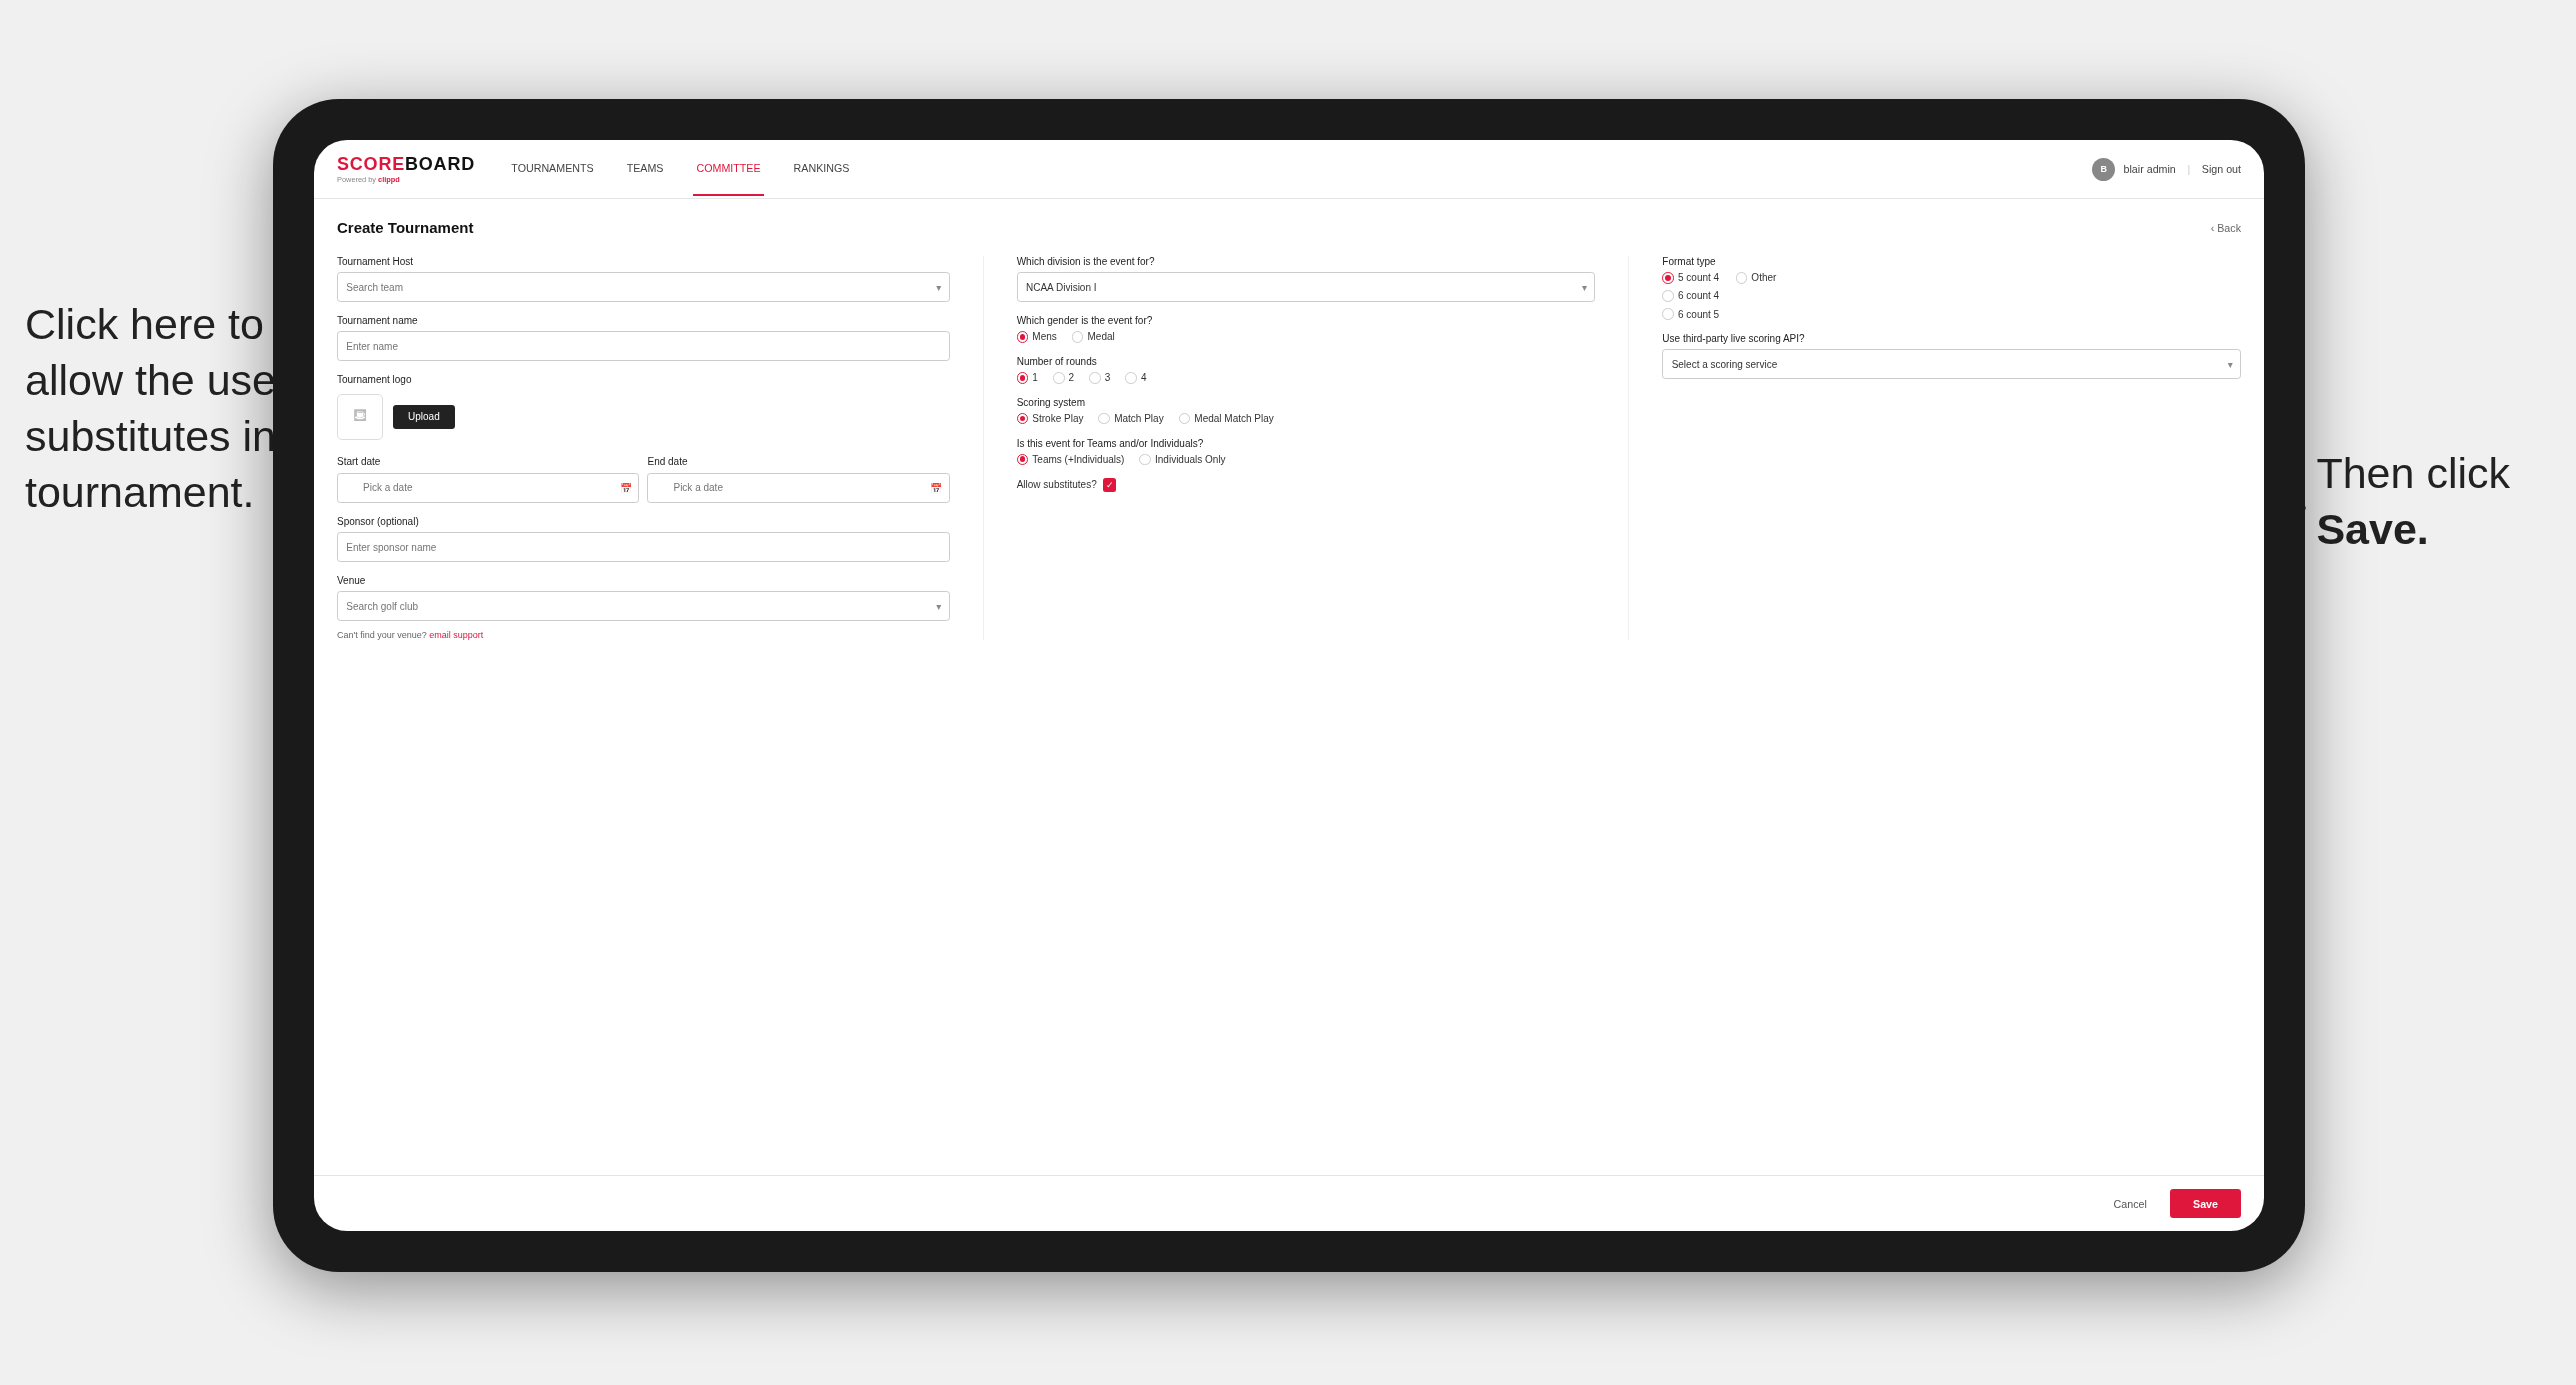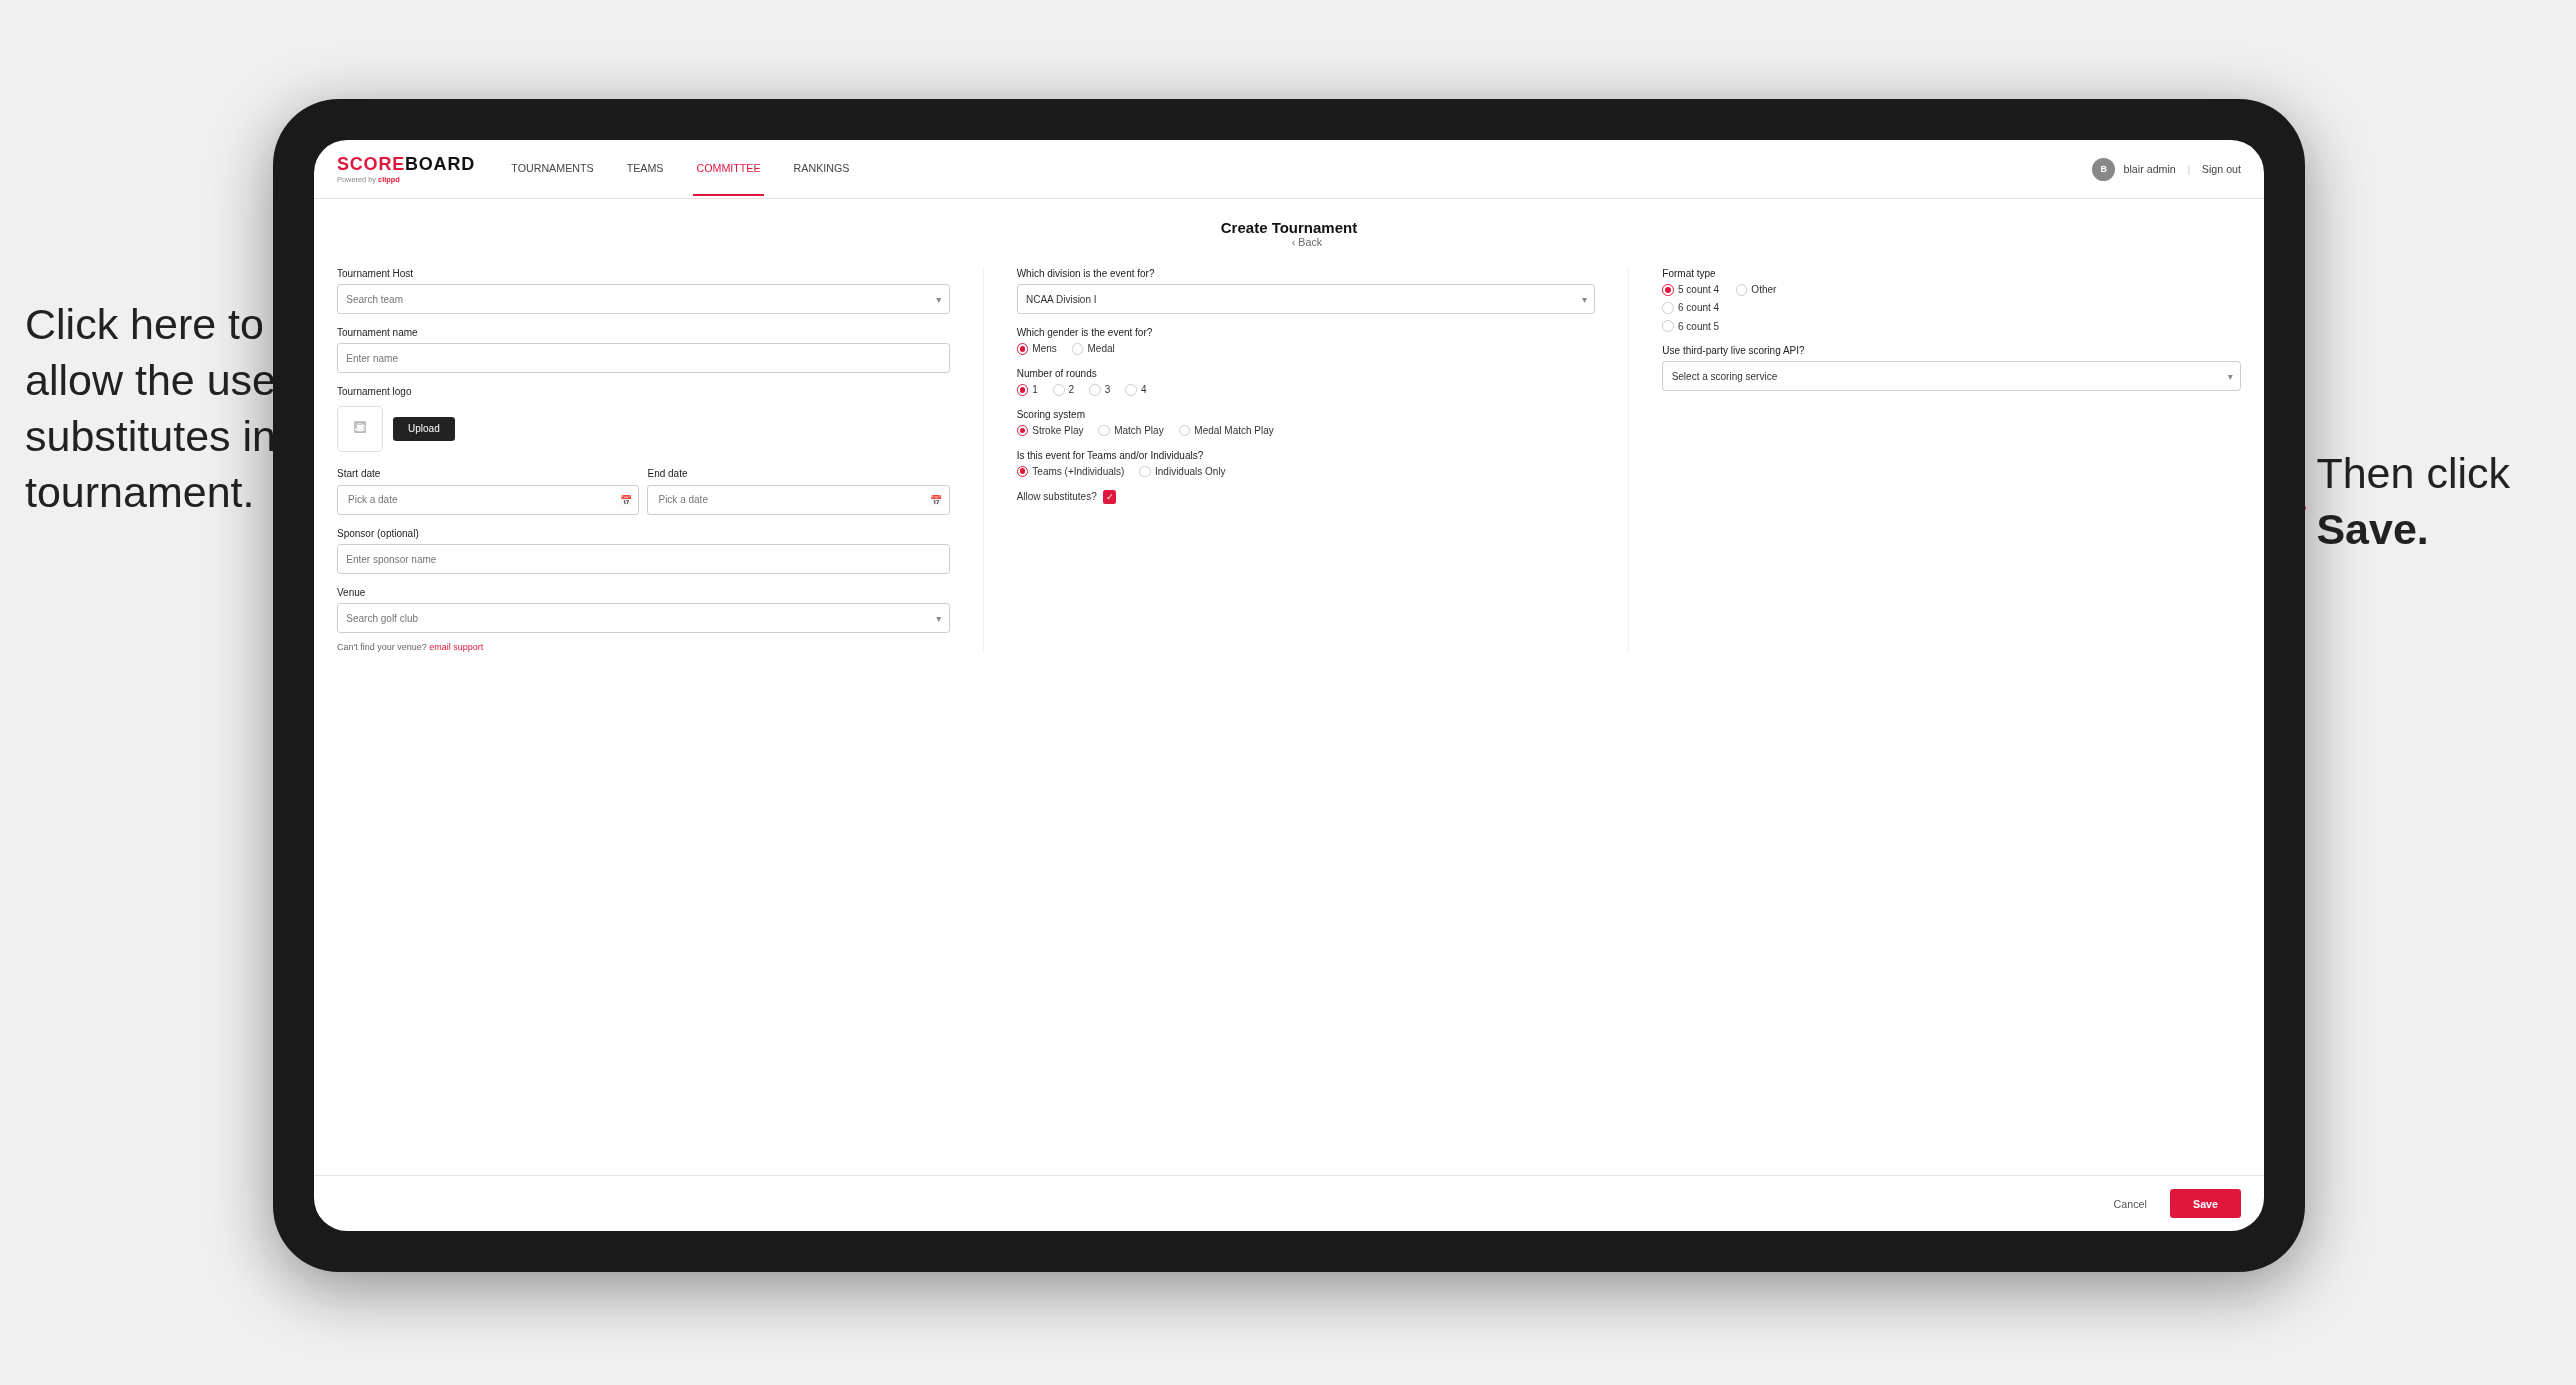--- a/index.html
+++ b/index.html
@@ -160,21 +160,20 @@
       overflow-y: auto;
       padding: 20px 23px;
       background: #fff;
     }
 
     .page-header {
       display: flex;
       justify-content: space-between;
       align-items: center;
       margin-bottom: 20px;
-      flex-direction: column;
     }
 
     .page-title {
       font-size: 15px;
       font-weight: 600;
       color: #111;
     }
 
     .back-link {
       font-size: 10.7px;
@@ -292,21 +291,21 @@
 
     .date-input-wrapper {
       position: relative;
     }
 
     .date-input {
       width: 100%;
       height: 30px;
       border: 0.8px solid #ccc;
       border-radius: 3.3px;
-      padding: 0 10px;
+      padding: 0 25px;
       font-size: 10px;
       color: #999;
       background: #fff;
       outline: none;
     }
 
     .cal-icon {
       position: absolute;
       right: 6.6px;
       top: 50%;

